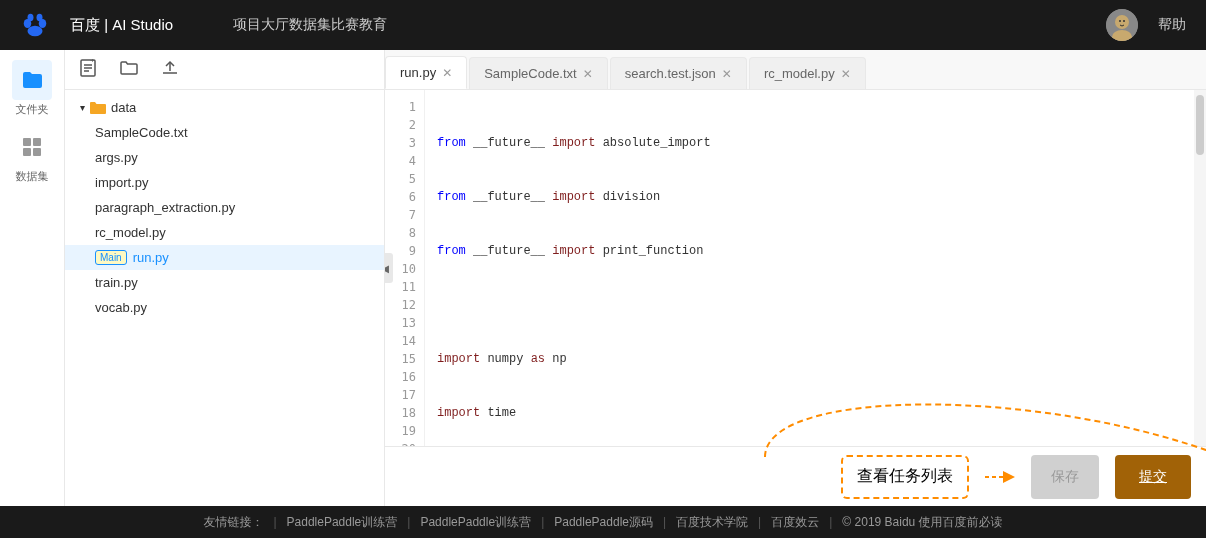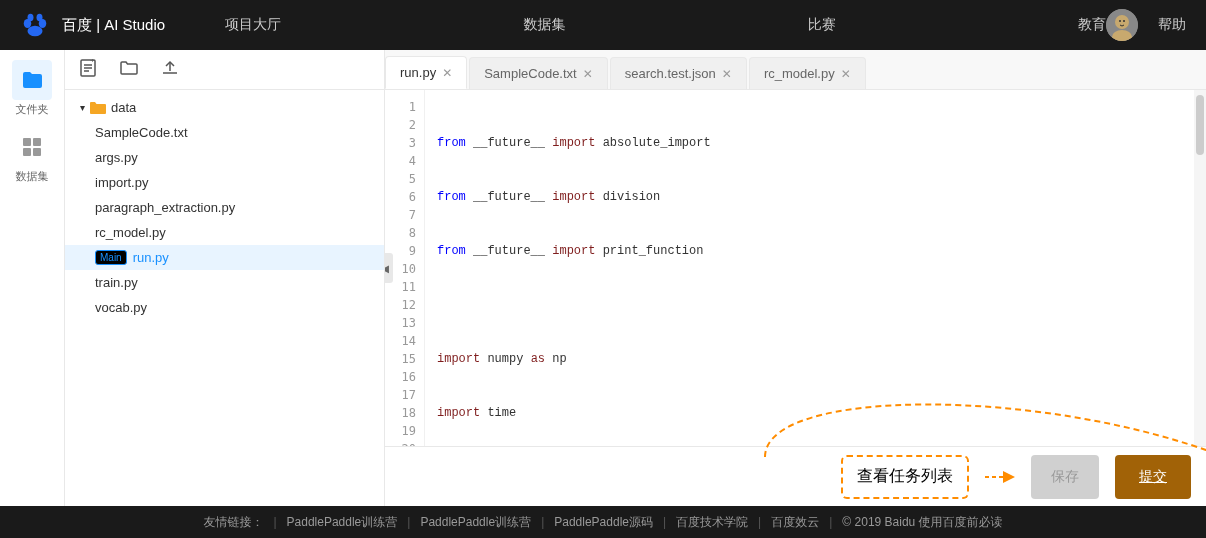--- a/index.html
+++ b/index.html
@@ -11,31 +11,31 @@
       height: 50px;
       display: flex;
       align-items: center;
       padding: 0 20px;
       color: #fff;
       flex-shrink: 0;
     }
     .logo-area {
       display: flex;
       align-items: center;
-      gap: 12px;
+      gap: 20px;
       margin-right: 60px;
     }
     .logo-paw {
       width: 30px;
       height: 30px;
     }
     .nav-items {
       display: flex;
       flex: 1;
-      justify-content: space-between;
+      justify-content: flex-start;
     }
     .nav-item {
       color: #ccc;
       font-size: 14px;
       cursor: pointer;
       padding: 5px 0;
     }
     .nav-right {
       display: flex;
       align-items: center;
@@ -144,21 +144,21 @@
       color: #333;
     }
     .file-item-with-tag {
       display: flex;
       align-items: center;
       gap: 6px;
       padding: 5px 15px 5px 30px;
       cursor: pointer;
     }
     .tag-main {
-      background: #000000;
+      background: #fef9c3;
       border: 1px solid #1890ff;
       color: #1890ff;
       font-size: 10px;
       padding: 1px 4px;
       border-radius: 3px;
     }
     .file-name-highlight {
       color: #1890ff;
       font-size: 13px;
     }

